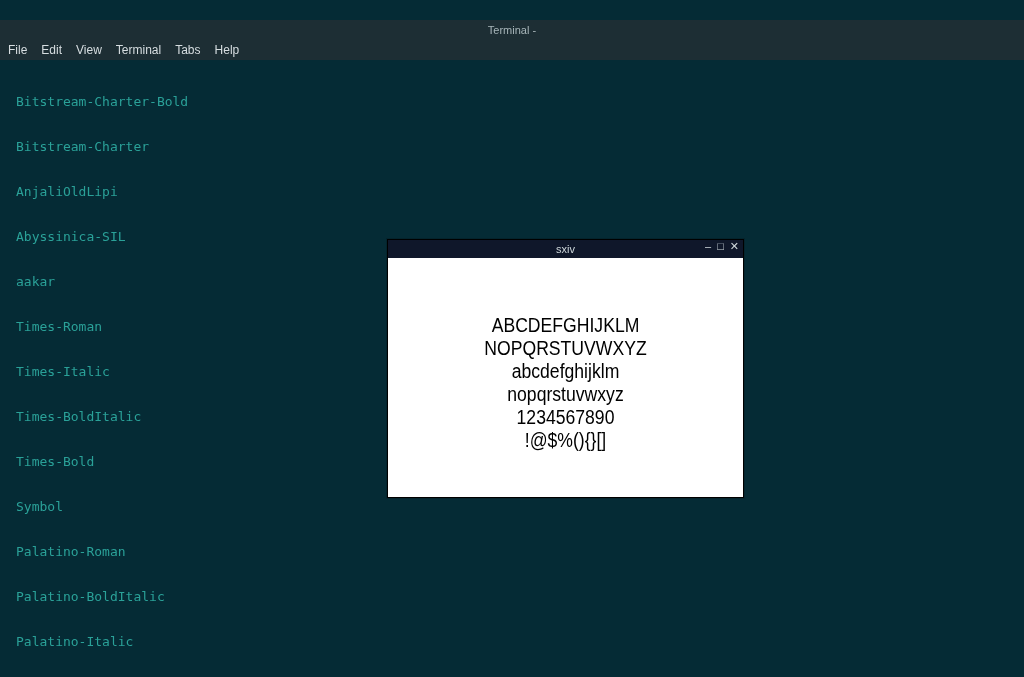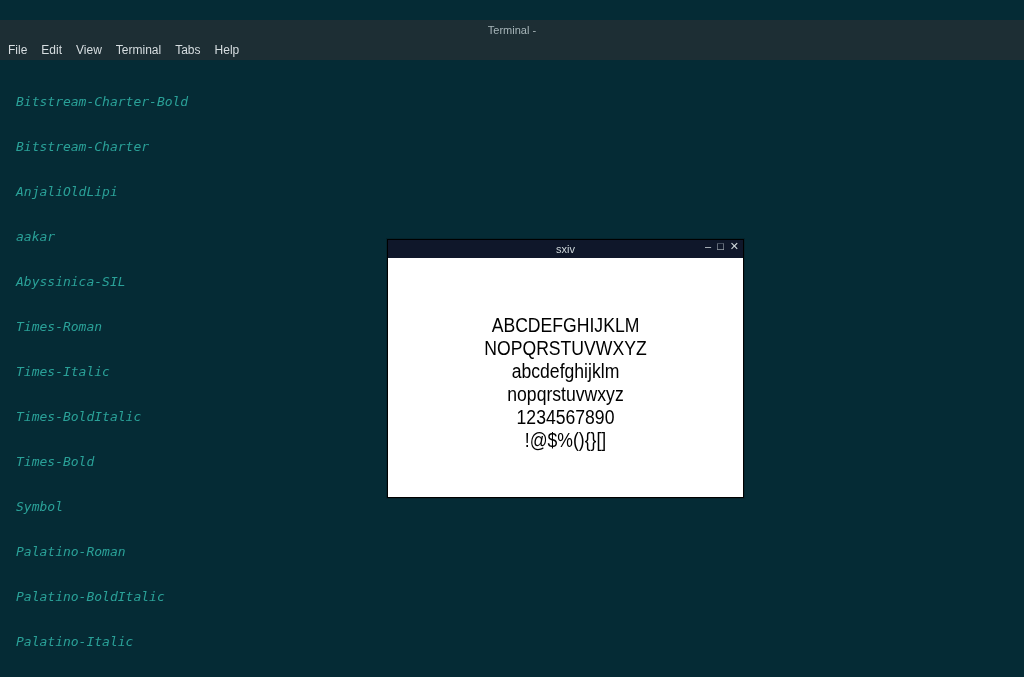--- a/index.html
+++ b/index.html
@@ -31,21 +31,21 @@
   }
   .menubar span { cursor: default; }
 
   .terminal-body {
     padding: 4px 0 0 16px;
     color: #2aa198;
     font-size: 13px;
     line-height: 15px;
     white-space: pre;
   }
-  .terminal-body .line { height: 15px; font-style: italic; }
+  .terminal-body .line { height: 15px; }
 
   .sxiv-window {
     position: absolute;
     left: 387px;
     top: 239px;
     width: 357px;
     height: 259px;
     background: #ffffff;
     border: 1px solid #000;
     display: flex;
@@ -106,22 +106,22 @@
   <span>View</span>
   <span>Terminal</span>
   <span>Tabs</span>
   <span>Help</span>
 </div>
 
 <div class="terminal-body">
   <div class="line">Bitstream-Charter-Bold</div>
   <div class="line">Bitstream-Charter</div>
   <div class="line">AnjaliOldLipi</div>
+  <div class="line">Abyssinica-SIL</div>
   <div class="line">aakar</div>
-  <div class="line">Abyssinica-SIL</div>
   <div class="line">Times-Roman</div>
   <div class="line">Times-Italic</div>
   <div class="line">Times-BoldItalic</div>
   <div class="line">Times-Bold</div>
   <div class="line">Symbol</div>
   <div class="line">Palatino-Roman</div>
   <div class="line">Palatino-BoldItalic</div>
   <div class="line">Palatino-Italic</div>
   
   

